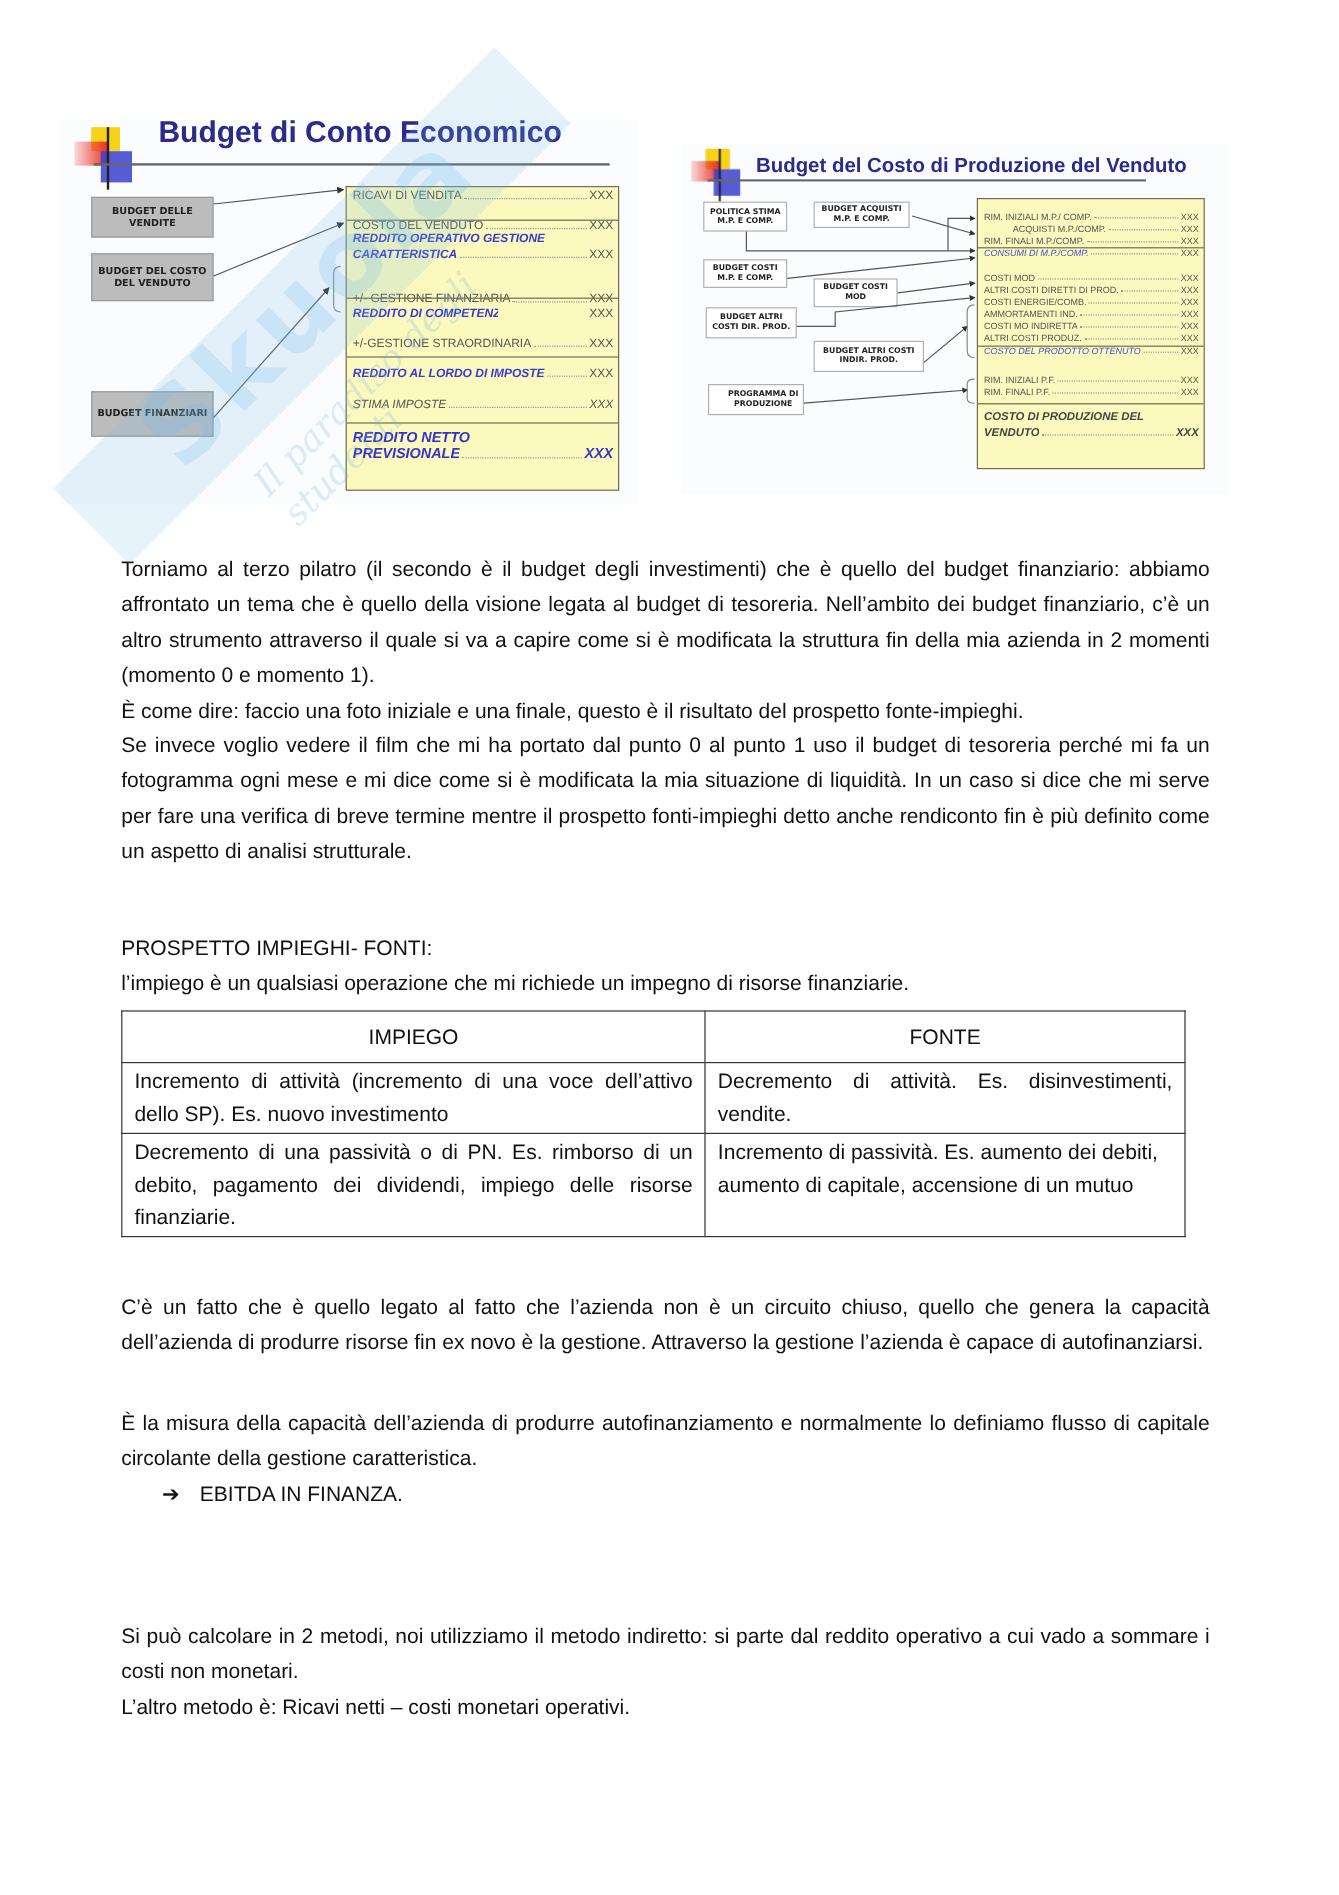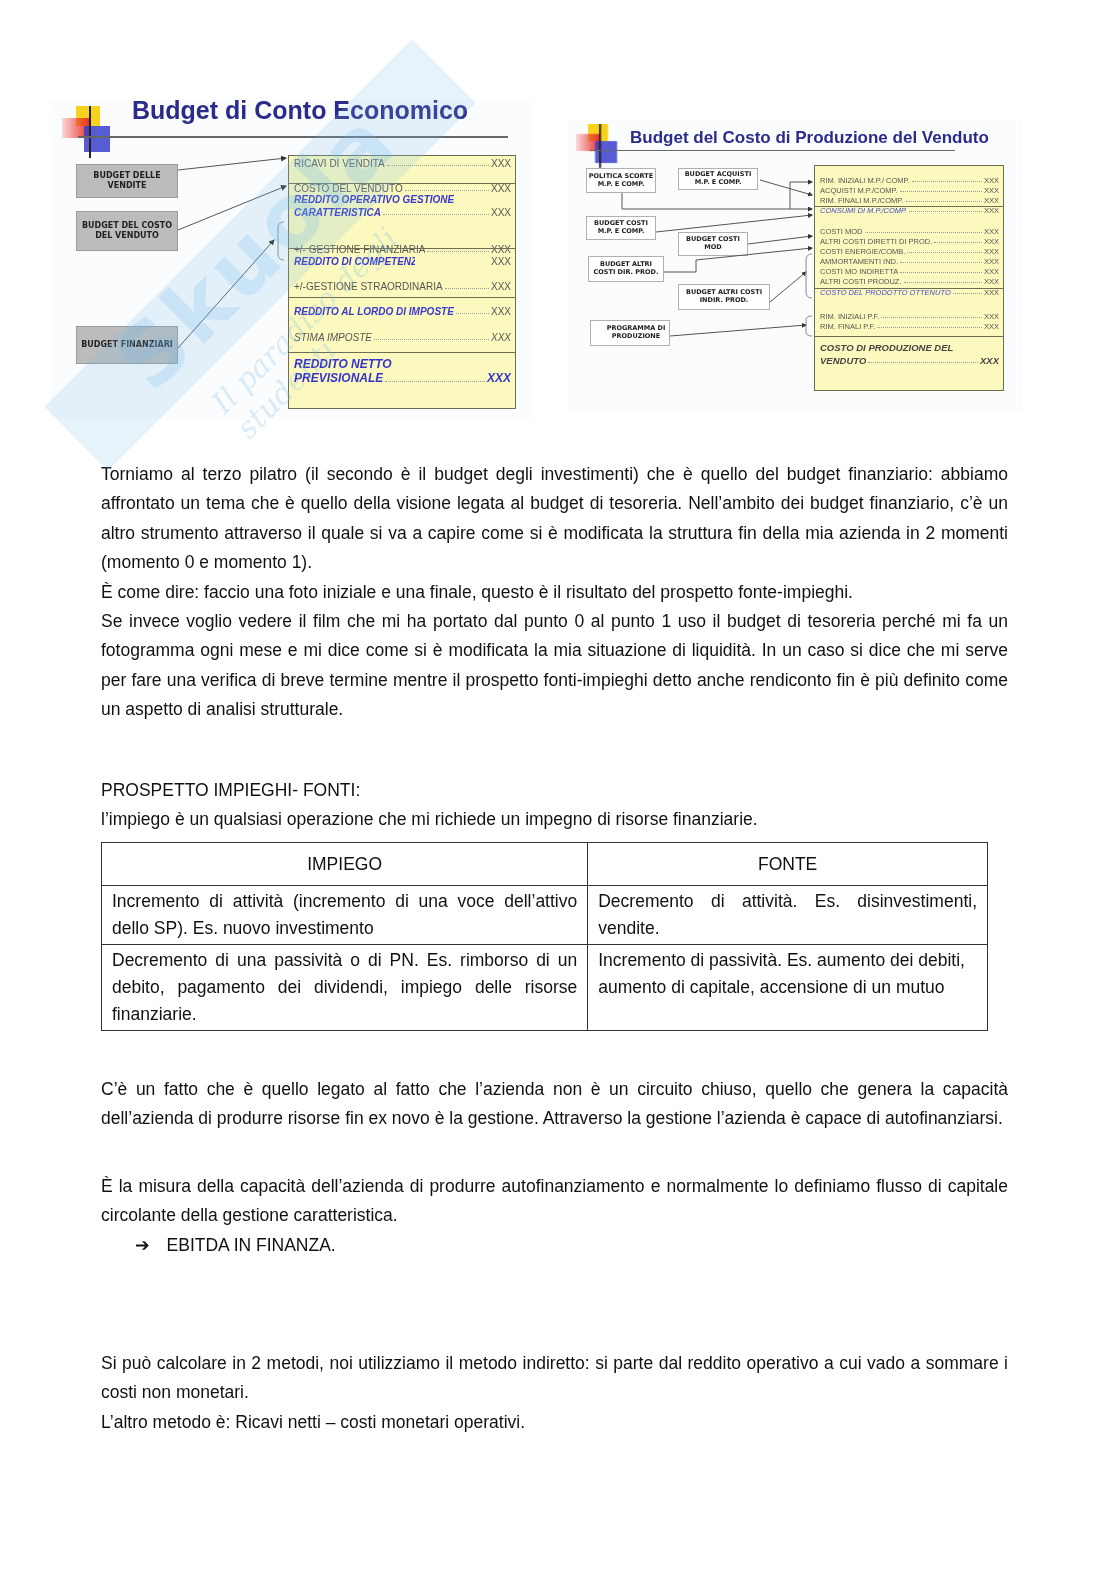--- a/index.html
+++ b/index.html
@@ -149,21 +149,21 @@
 <div class="slide slide-right">
   <div class="logo" style="left:8px; top:4px; transform:scale(0.85); transform-origin:0 0;">
     <div class="sq-y"></div>
       <div class="sq-r"></div>
       <div class="sq-b"></div>
       <div class="ln-v"></div>
       <div class="ln-h"></div>
   </div>
   <div class="slide-title">Budget del Costo di Produzione del Venduto</div>
 
-  <div class="srcbox" style="left:18px; top:48px; width:70px; height:25px;">POLITICA SCORTE M.P. E COMP.</div>
+  <div class="srcbox" style="left:18px; top:48px; width:70px; height:25px;">POLITICA STIMA M.P. E COMP.</div>
   <div class="srcbox" style="left:110px; top:48px; width:80px; height:22px;">BUDGET ACQUISTI M.P. E COMP.</div>
   <div class="srcbox" style="left:18px; top:96px; width:70px; height:24px;">BUDGET COSTI M.P. E COMP.</div>
   <div class="srcbox" style="left:110px; top:112px; width:70px; height:24px;">BUDGET COSTI MOD</div>
   <div class="srcbox" style="left:20px; top:136px; width:76px; height:26px;">BUDGET ALTRI COSTI DIR. PROD.</div>
   <div class="srcbox" style="left:110px; top:164px; width:92px; height:26px;">BUDGET ALTRI COSTI INDIR. PROD.</div>
   <div class="srcbox" style="left:22px; top:200px; width:80px; height:26px;padding-left:12px;">PROGRAMMA DI PRODUZIONE</div>
 
   <svg class="arrows" width="455" height="292">
     <defs>
         <marker id="ah2" markerWidth="5" markerHeight="5" refX="4" refY="2.5" orient="auto">
@@ -181,21 +181,21 @@
     <line x1="102" y1="216" x2="238" y2="205" stroke="#555" stroke-width="1" marker-end="url(#ah2)"></line>
     <path d="M244,196 Q238,196 238,200 L238,212 Q238,216 244,216" fill="none" stroke="#888" stroke-width="1"></path>
   </svg>
 
   <div class="ledger">
     <div class="lrow" style="top:10px;">
         <span class="lbl">RIM. INIZIALI M.P./ COMP.</span>
         <span class="dots"></span>
         <span>XXX</span>
       </div>
-    <div class="lrow" style="top:20px;">
+    <div class="lrow" style="top:20px;margin-left:24px;">
         <span class="lbl">ACQUISTI M.P./COMP.</span>
         <span class="dots"></span>
         <span>XXX</span>
       </div>
     <div class="lrow" style="top:30px;">
         <span class="lbl">RIM. FINALI M.P./COMP.</span>
         <span class="dots"></span>
         <span>XXX</span>
       </div>
     <div class="lsep" style="top:40px;"></div>

